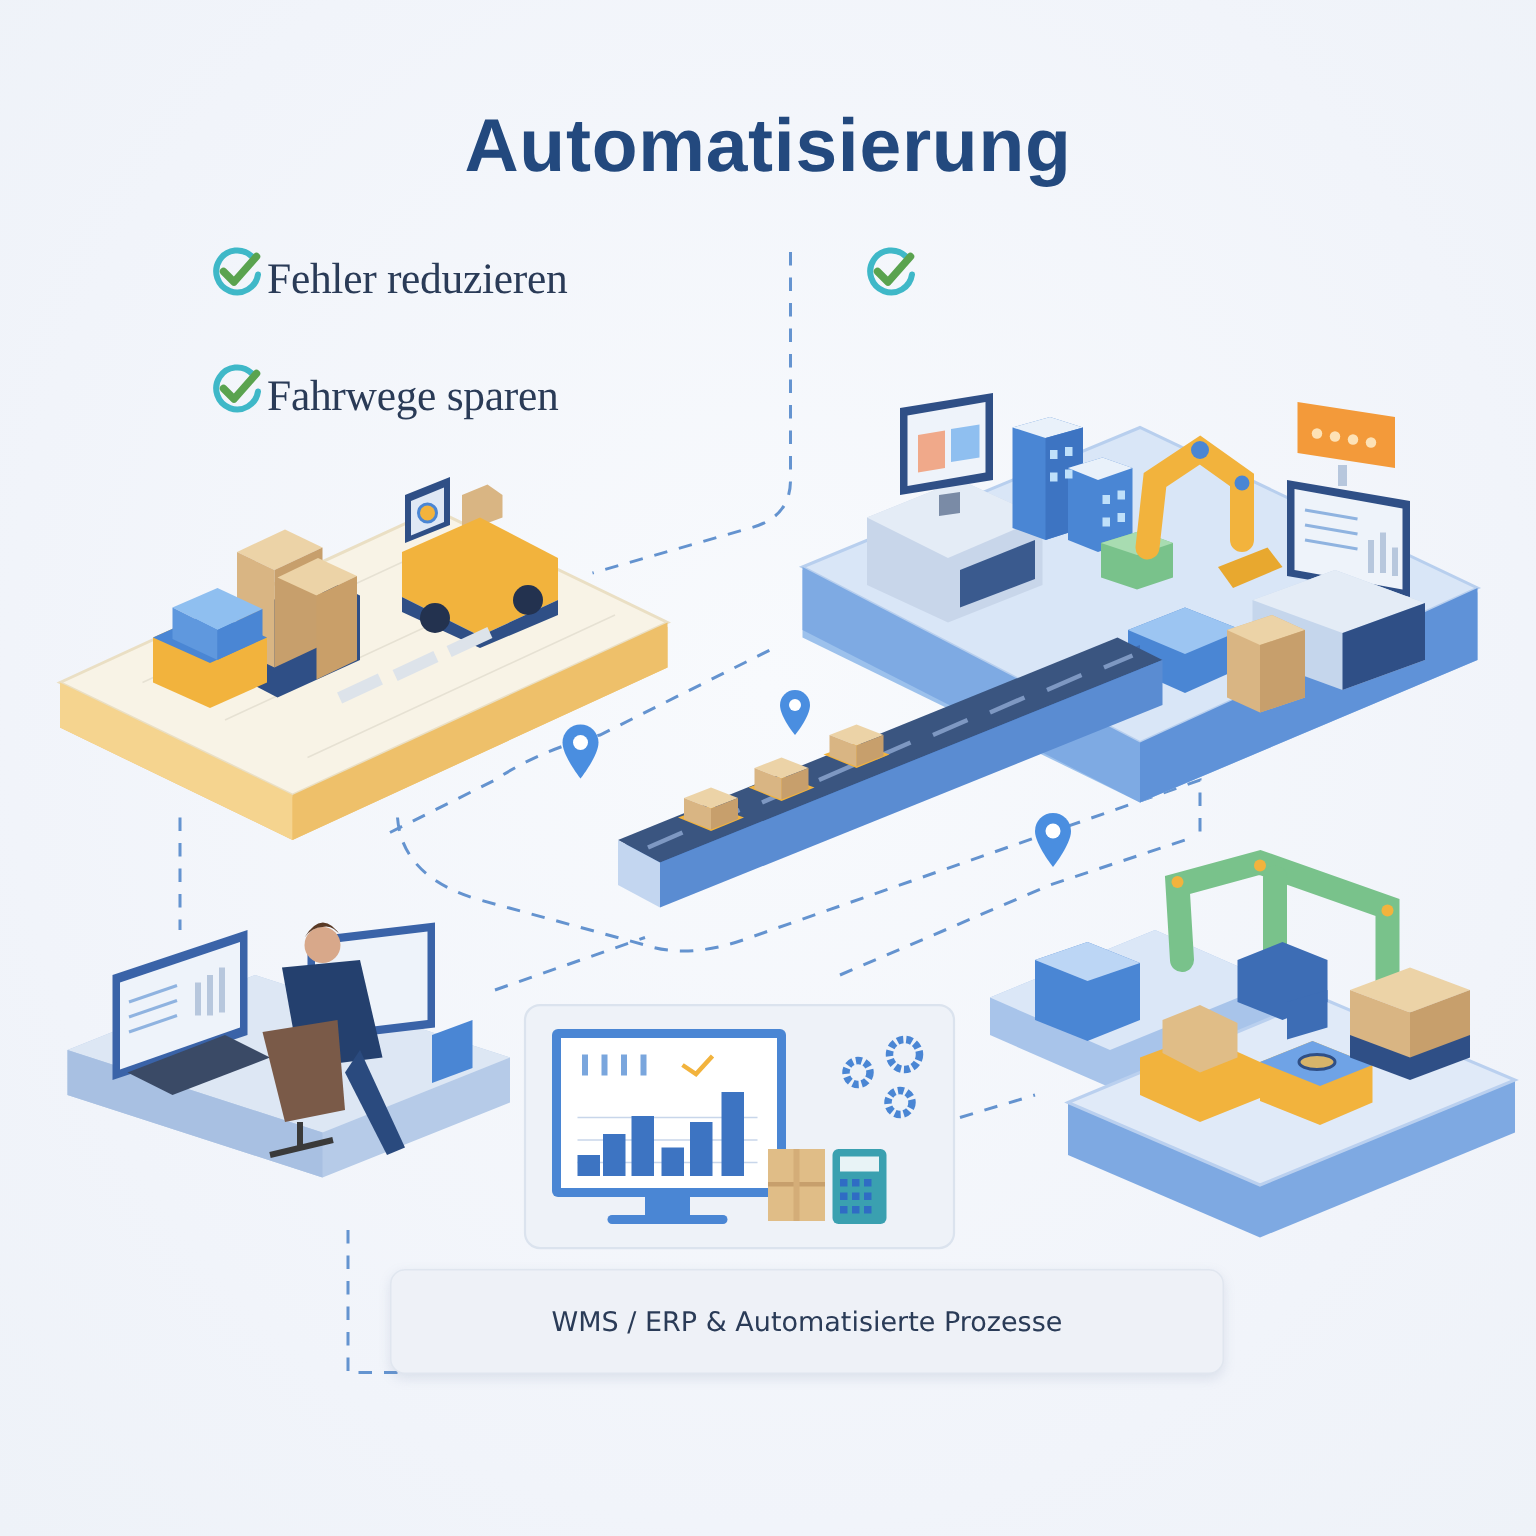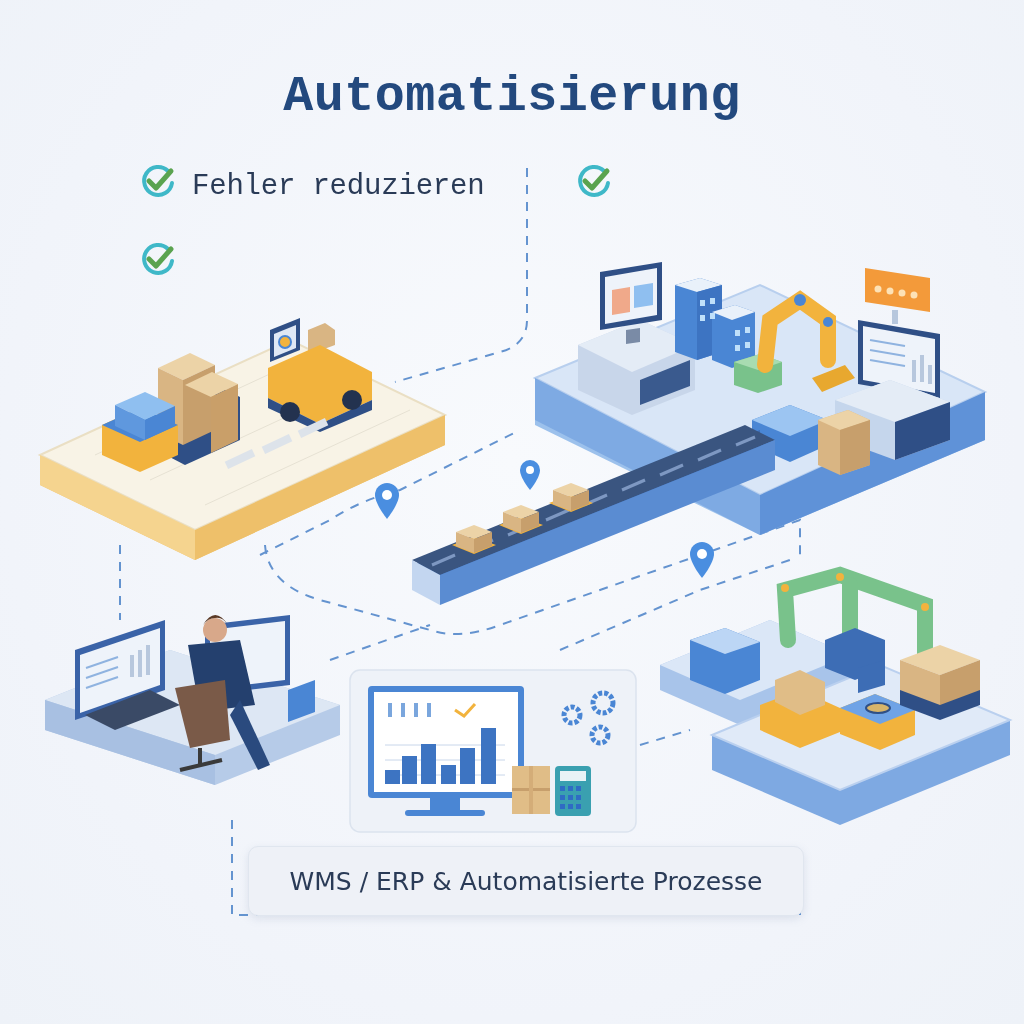--- a/index.html
+++ b/index.html
@@ -4,31 +4,31 @@
 <style>
   html, body { margin:0; padding:0; }
   body {
     width:1024px; height:1024px; overflow:hidden; position:relative;
     background: radial-gradient(ellipse at 50% 45%, #f8fafd 0%, #f1f4fa 70%, #eef2f8 100%);
     font-family: "Liberation Sans", "DejaVu Sans", sans-serif;
   }
   .abs { position:absolute; }
   .title {
     left:0; top:68px; width:1024px; text-align:center;
-    font-family: Liberation Mono, monospace; font-weight:bold;
+    font-family: Liberation Sans, sans-serif; font-weight:bold;
     font-size:50px; letter-spacing:0.5px;
   }
-  .benefit { display:flex; align-items:center; gap:14px; font-family:Liberation Mono, monospace; font-size:29px; font-weight:300; }
+  .benefit { display:flex; align-items:center; font-family:Liberation Serif, serif; font-size:29px; font-weight:300; }
   .benefit span.txt { font-weight:normal; letter-spacing:-0.2px; }
   .bottom-label {
-    left:248px; top:846px; width:554px; height:68px; border-radius:10px;
+    left:260px; top:846px; width:554px; height:68px; border-radius:10px;
     background:#eef1f7; border:1px solid #e0e6ef;
     box-shadow: 0 3px 8px rgba(120,140,170,0.18);
     display:flex; align-items:center; justify-content:center;
-    font-family:"DejaVu Sans", sans-serif; font-size:25px;
+    font-family:"DejaVu Sans", sans-serif; font-size:18px;
   }
   svg { overflow:visible; }
 </style>
 </head>
 <body>
 
 <div class="abs title" style="color:#23497e;">Automatisierung</div>
 
 <div class="abs benefit" style="left:138px; top:162px; color:#2a3b57;">
   <span>
@@ -39,20 +39,21 @@
   </span>
   <span class="txt">Fehler reduzieren</span>
 </div>
 <div class="abs benefit" style="left:138px; top:240px; color:#2a3b57;">
   <span>
     <svg width="40" height="40" viewBox="0 0 40 40">
       <path d="M30 9 A14 14 0 1 0 34 21" fill="none" stroke="#3fb8c8" stroke-width="4" stroke-linecap="round"></path>
       <path d="M11 19 L18 26 L33 9" fill="none" stroke="#5aa34f" stroke-width="5" stroke-linecap="round" stroke-linejoin="round"></path>
     </svg>
   </span>
+  <span class="txt">Fahrwege sparen</span>
 </div>
 <div class="abs benefit" style="left:574px; top:162px; color:#2a3b57;">
   <span>
     <svg width="40" height="40" viewBox="0 0 40 40">
       <path d="M30 9 A14 14 0 1 0 34 21" fill="none" stroke="#3fb8c8" stroke-width="4" stroke-linecap="round"></path>
       <path d="M11 19 L18 26 L33 9" fill="none" stroke="#5aa34f" stroke-width="5" stroke-linecap="round" stroke-linejoin="round"></path>
     </svg>
   </span>
 </div>
 

